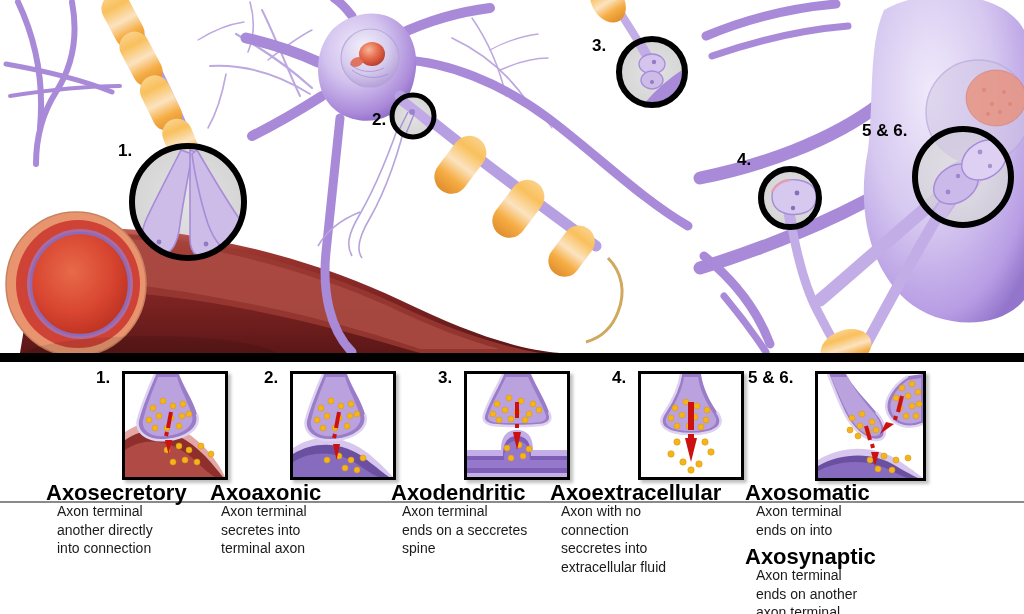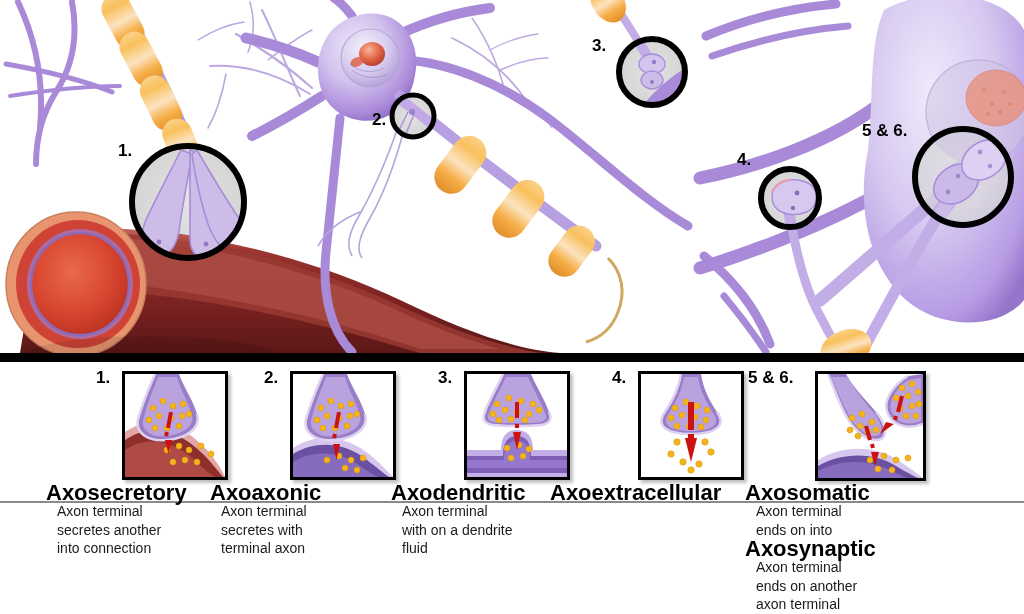--- a/index.html
+++ b/index.html
@@ -577,54 +577,60 @@
         </g>
         <path d="M53 78 L 61 78 L 57 92 Z" fill="#cc1111"></path>
       </svg>
     </div>
   </div>
 
   <div class="term-block" style="left:46px;top:121px;">
     <div class="term-heading">Axosecretory</div>
     <div class="term-desc">
       <div>Axon terminal</div>
-      <div>secretes another</div>
+      <div>another directly</div>
       <div>into connection</div>
     </div>
   </div>
 
   <div class="term-block" style="left:210px;top:121px;">
     <div class="term-heading">Axoaxonic</div>
     <div class="term-desc">
       <div>Axon terminal</div>
-      <div>secretes with</div>
+      <div>secretes into</div>
       <div>terminal axon</div>
     </div>
   </div>
 
   <div class="term-block" style="left:391px;top:121px;">
     <div class="term-heading">Axodendritic</div>
     <div class="term-desc">
       <div>Axon terminal</div>
-      <div>with on a dendrite</div>
-      <div>fluid</div>
+      <div>ends on a seccretes</div>
+      <div>spine</div>
     </div>
   </div>
 
   <div class="term-block" style="left:550px;top:121px;">
     <div class="term-heading">Axoextracellular</div>
+    <div class="term-desc">
+      <div>Axon with no</div>
+      <div>connection</div>
+      <div>seccretes into</div>
+      <div>extracellular fluid</div>
+    </div>
   </div>
 
   <div class="term-block" style="left:745px;top:121px;">
     <div class="term-heading">Axosomatic</div>
     <div class="term-desc">
       <div>Axon terminal</div>
       <div>ends on into</div>
     </div>
-    <div class="term-heading" style="margin-top:0;">Axosynaptic</div>
+    <div class="term-heading" style="margin-top:8px;">Axosynaptic</div>
     <div class="term-desc">
       <div>Axon terminal</div>
       <div>ends on another</div>
       <div>axon terminal</div>
     </div>
   </div>
 
 </div>
 
 </body></html>

